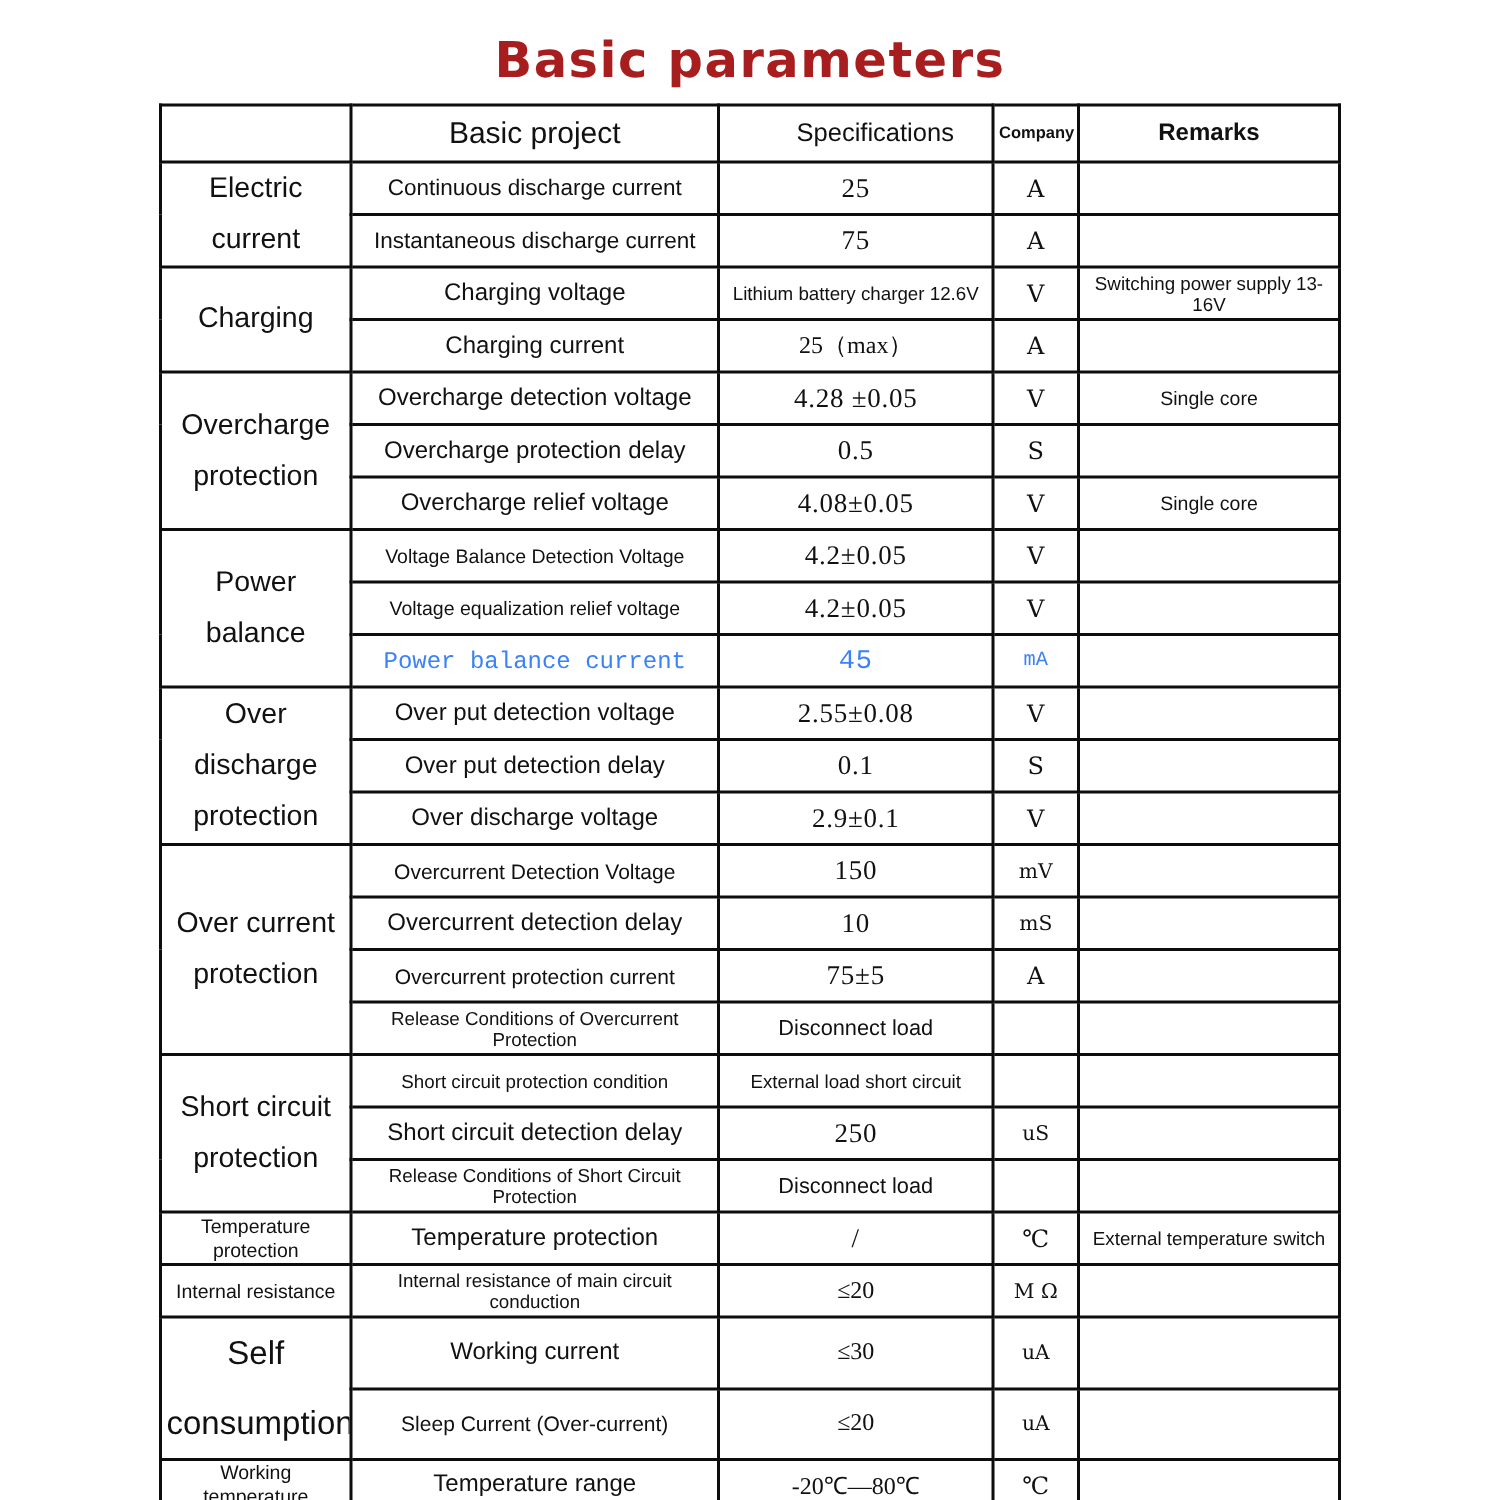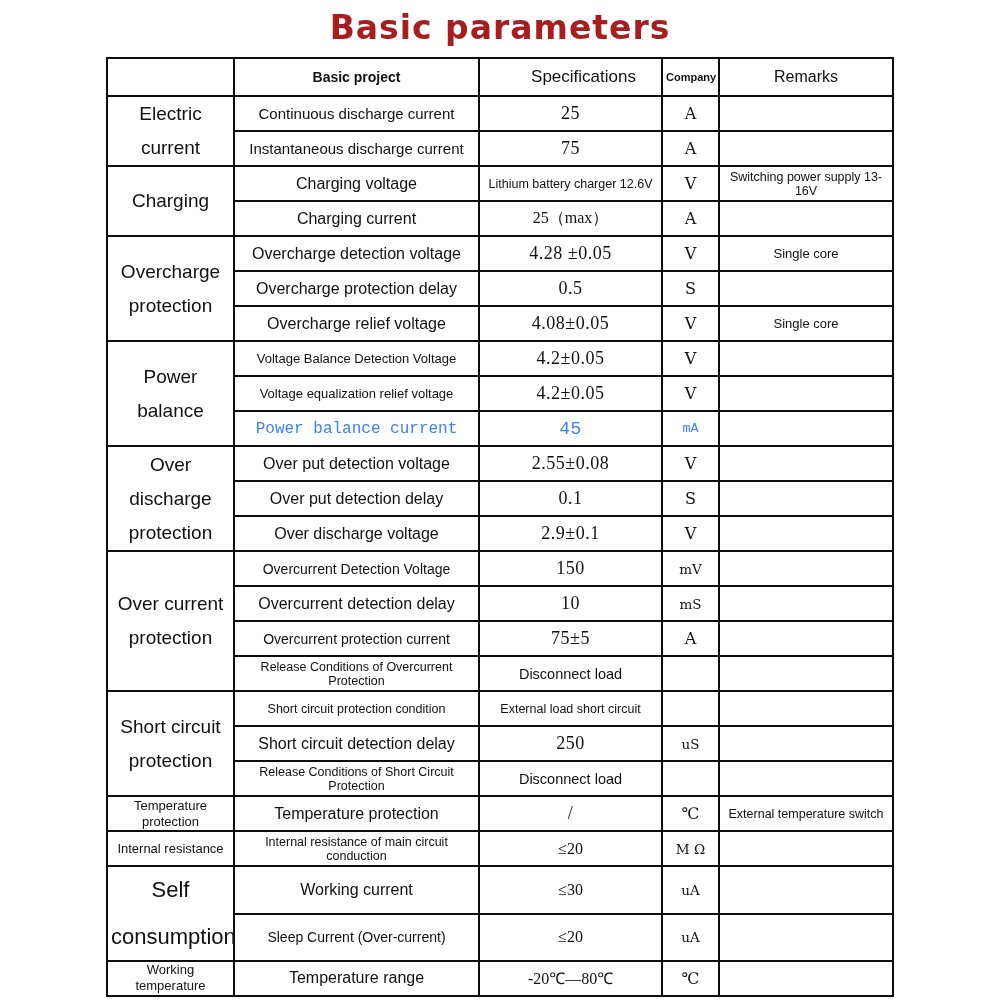--- a/index.html
+++ b/index.html
@@ -3,21 +3,21 @@
 <meta charset="utf-8">
 <style>
   html,body{margin:0;padding:0;background:#ffffff;}
   body{width:1000px;height:1000px;font-family:"Liberation Sans",sans-serif;color:#111;}
   .title{
     text-align:center;
     font-size:33px;
     font-weight:bold;
     letter-spacing:1px;
     color:#a81e1e;
-    padding-top:8px;
+    padding-top:20px;
     font-family:"DejaVu Sans",sans-serif;
   }
   table{
     border-collapse:collapse;
     margin:10px auto 0 auto;
     width:786px;
     table-layout:fixed;
   }
   col.c-cat{width:127px;}
   col.c-proj{width:245px;}
@@ -28,24 +28,24 @@
     border:2px solid #0d0d0d;
     text-align:center;
     vertical-align:middle;
     padding:0 3px;
     overflow:hidden;
     background:#fff;
   }
   tr{height:35px;}
   tr.hdr{height:38px;}
   th{font-weight:normal;}
-  .h-proj{font-size:14px;font-weight:bold;}
+  .h-proj{font-size:20px;font-weight:normal;}
   .h-spec{font-size:17px;padding-left:29px;}
   .h-comp{font-size:11px;font-weight:bold;}
-  .h-rem{font-size:16px;}
+  .h-rem{font-size:16px;font-weight:bold;}
 
   td.cat{font-size:19px;line-height:1.8;}
   td.cat.c-md{font-size:22px;line-height:2.1;}
   td.cat.c-sm{font-size:13px;line-height:1.25;}
 
   td.proj{font-size:15px;}
   td.proj.p16{font-size:16px;}
   td.proj.p14{font-size:14px;}
   td.proj.p13{font-size:13px;}
   td.proj.p12{font-size:12.5px;line-height:1.15;text-align:center;}

